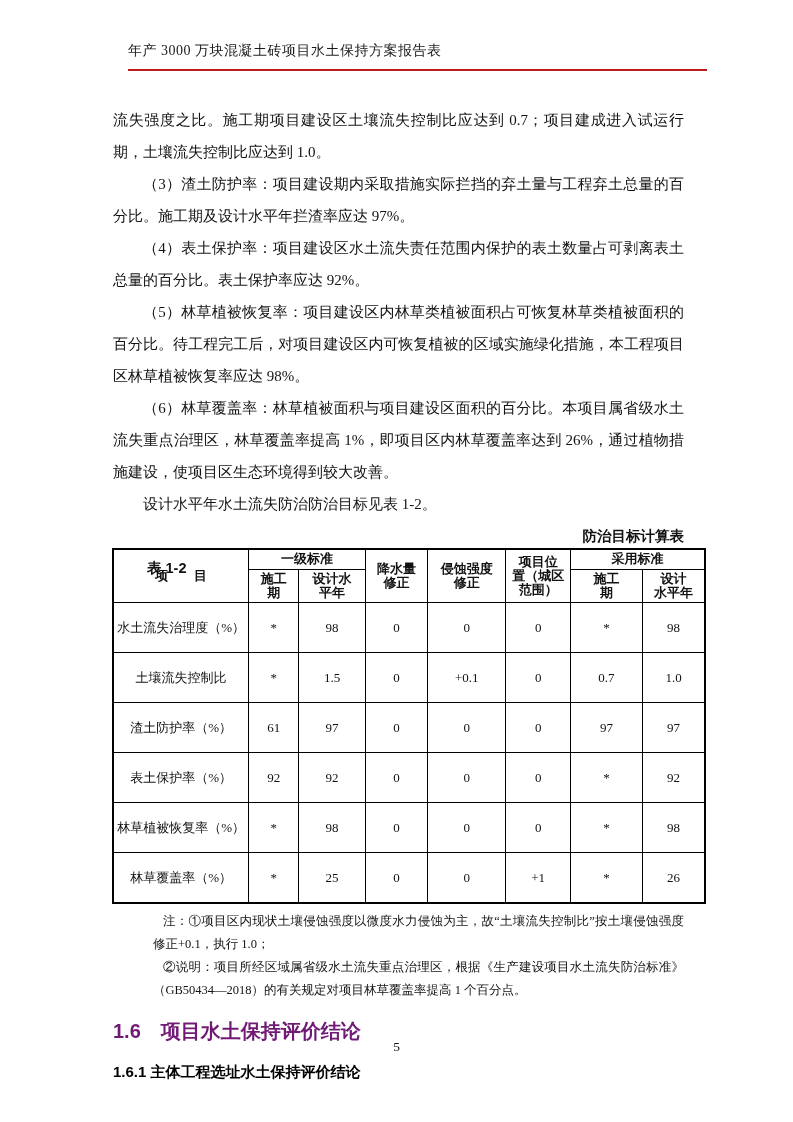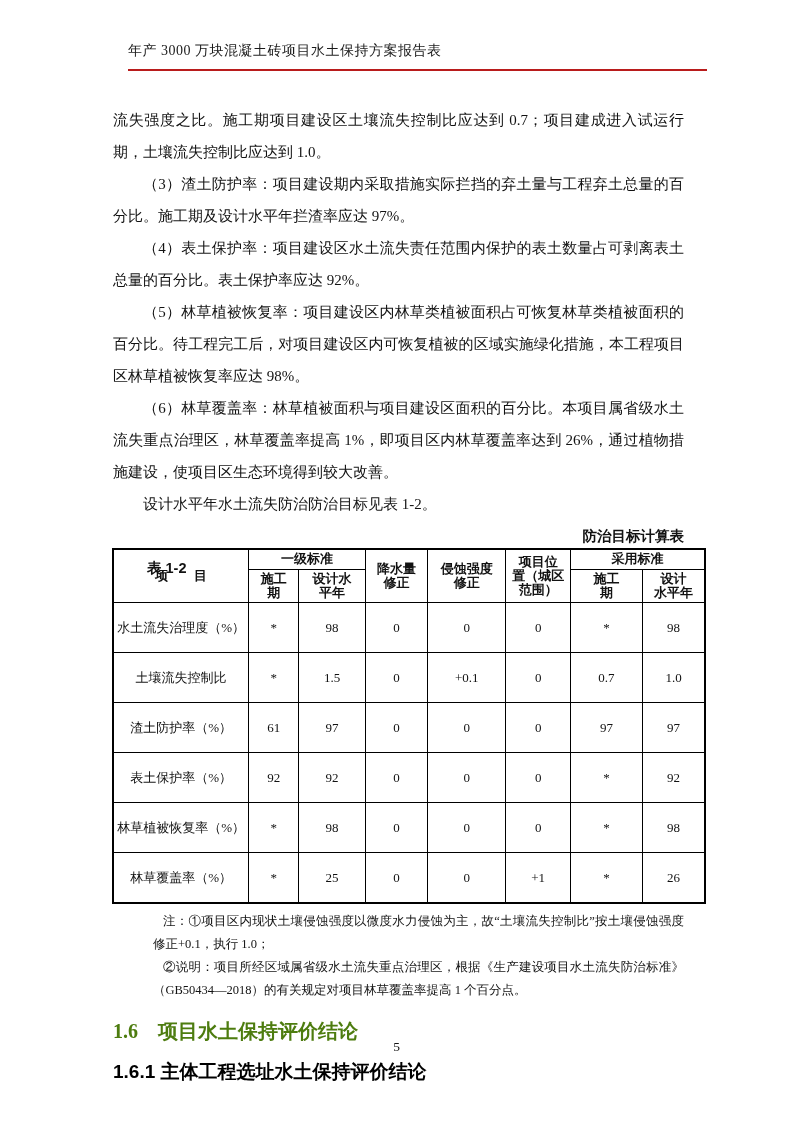--- a/index.html
+++ b/index.html
@@ -42,26 +42,26 @@
     border:1px solid #000; font-size:13px; line-height:17px; height:19px;
     text-align:center; vertical-align:middle; padding:16px 2px;
     font-family:"Liberation Serif","DejaVu Serif",serif;
   }
   .notes { margin-top:6px; }
   p.note {
     font-size:12.5px; line-height:23px; text-align:justify;
     text-indent:0.8em; color:#121212;margin-left:40px;
   }
   h2.sec {
-    margin-top:16px; font-family:Liberation Serif, serif;
-    font-weight:bold; font-size:20px; line-height:27px; color:#4d7c0f;
+    margin-top:16px; font-family:Liberation Sans, sans-serif;
+    font-weight:bold; font-size:20px; line-height:27px; color:#701a75;
   }
   h3.subsec {
     margin-top:16px; font-family:"Liberation Sans","DejaVu Sans",sans-serif;
-    font-weight:bold; font-size:19px; line-height:21px; color:#000;
+    font-weight:bold; font-size:15px; line-height:21px; color:#000;
   }
   p.last-par { margin-top:6px; }
   .footer {
     position:absolute; top:1039px; left:0; width:100%;
     text-align:center; font-size:13.5px;
   }
 </style>
 </head>
 <body>
 

